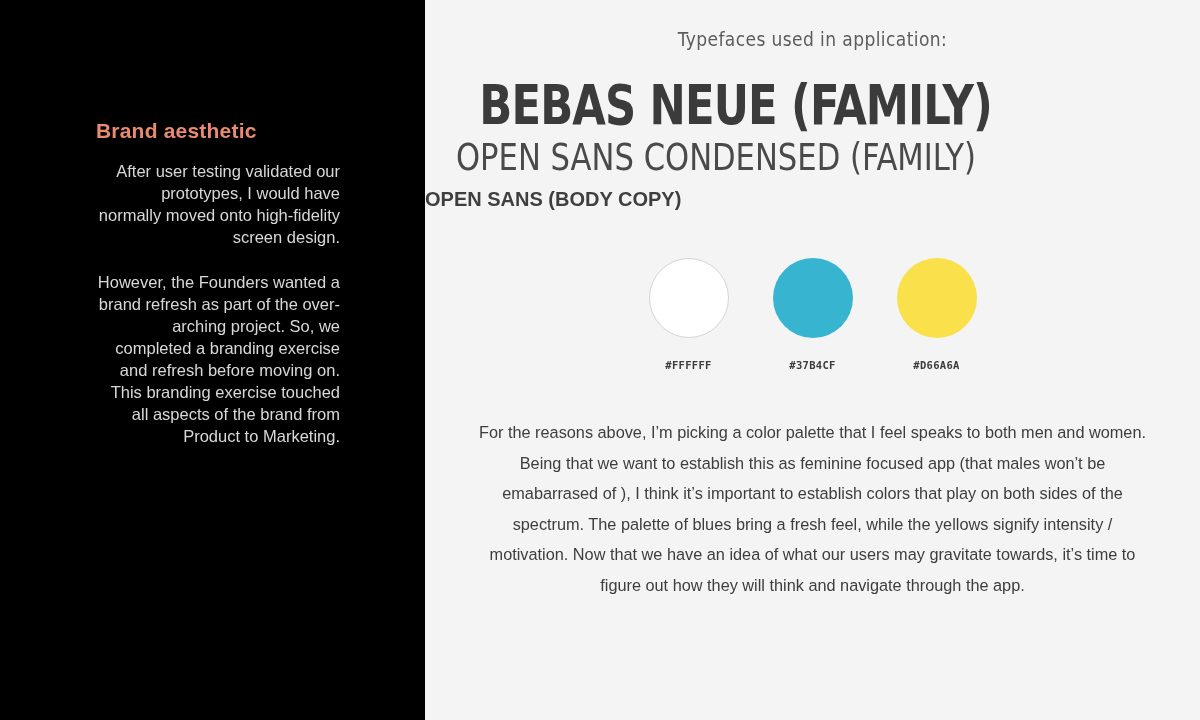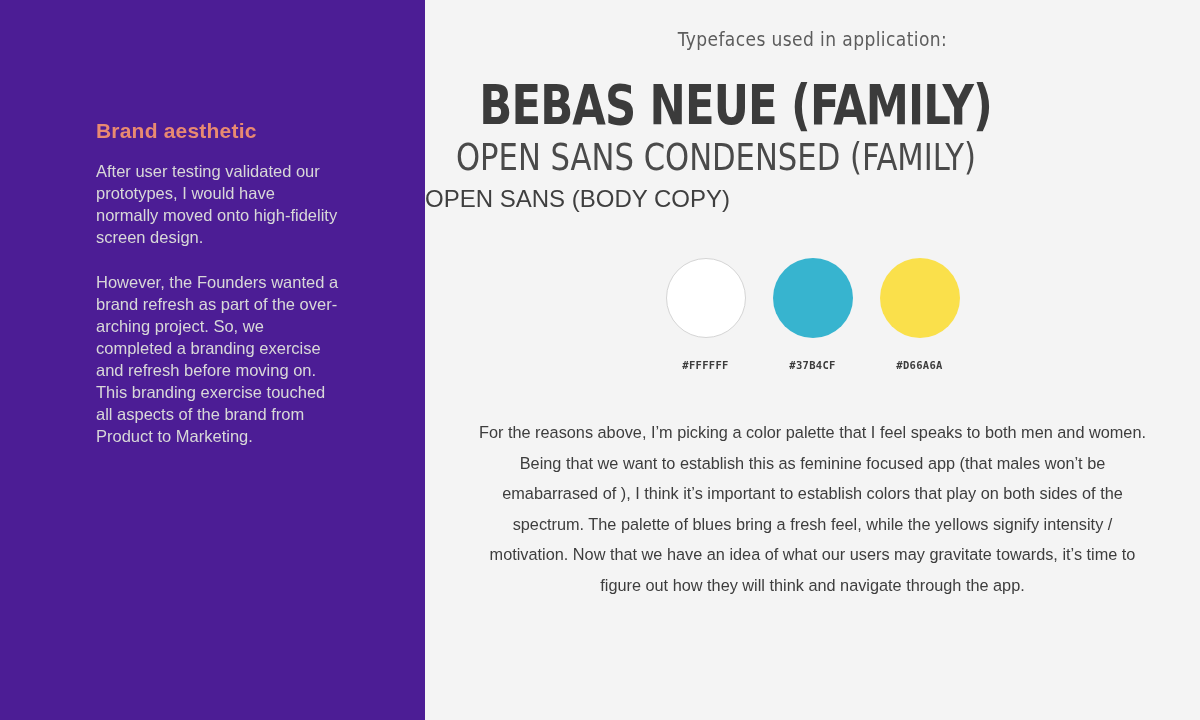--- a/index.html
+++ b/index.html
@@ -17,39 +17,40 @@
     position: relative;
     width: 1200px;
     height: 720px;
     display: flex;
   }
 
   
   .left-panel {
     width: 425px;
     height: 720px;
-    background: #4c1d95;
+    background: #000000;
     box-sizing: border-box;
     padding: 118px 85px 0 96px;
     flex: 0 0 425px;
   }
   .brand-heading {
     color: #e98a71;
     font-size: 21px;
     font-weight: bold;
     line-height: 26px;
     margin: 0 0 16px 0;
     letter-spacing: 0.2px;
   }
   .left-para {
     color: #d8d8d8;
     font-size: 16.5px;
     line-height: 22px;
     margin: 0 0 23px 0;
     max-width: 250px;
+    text-align: right;
   }
   .left-para:last-child {
     margin-bottom: 0;
   }
 
   
   .right-panel {
     position: relative;
     width: 775px;
     height: 720px;
@@ -90,33 +91,33 @@
     font-size: 37px;
     line-height: 44px;
     letter-spacing: 0px;
     color: #4a4a4a;
     transform: scaleX(0.92);
     transform-origin: center;
     margin-top: 2px;
   }
   .type-line-3 {
     font-family: "Liberation Sans", sans-serif;
-    font-weight: normal;
-    font-size: 24px;
+    font-weight: bold;
+    font-size: 20px;
     line-height: 30px;
     color: #3f3f3f;
     margin-top: 4px;
   }
 
   
   .swatch-row {
     margin-top: 44px;
     display: flex;
     justify-content: center;
-    gap: 27px;
+    gap: 44px;
   }
   .swatch {
     width: 80px;
     text-align: center;
   }
   .swatch-circle {
     width: 80px;
     height: 80px;
     border-radius: 50%;
     box-sizing: border-box;

